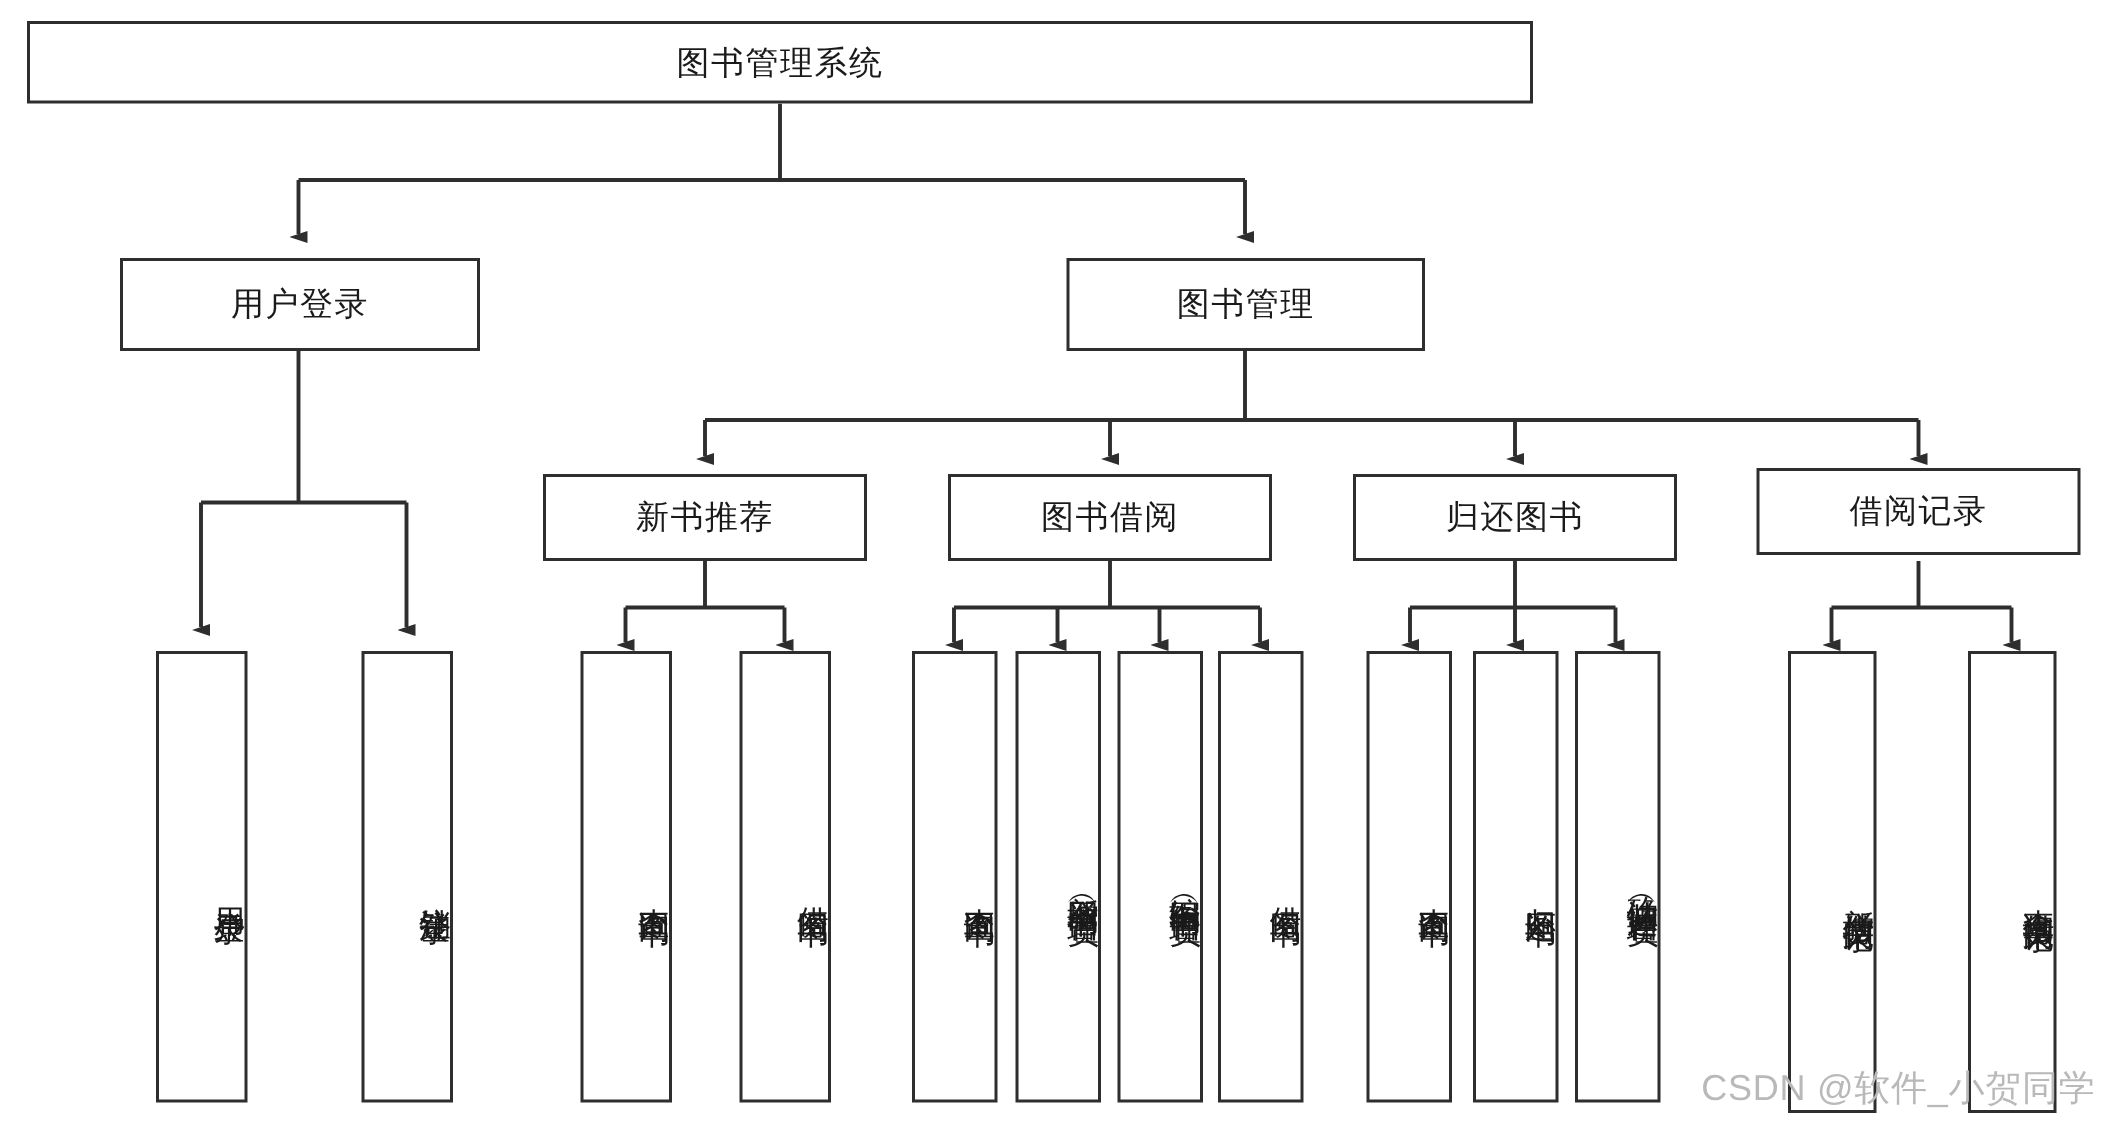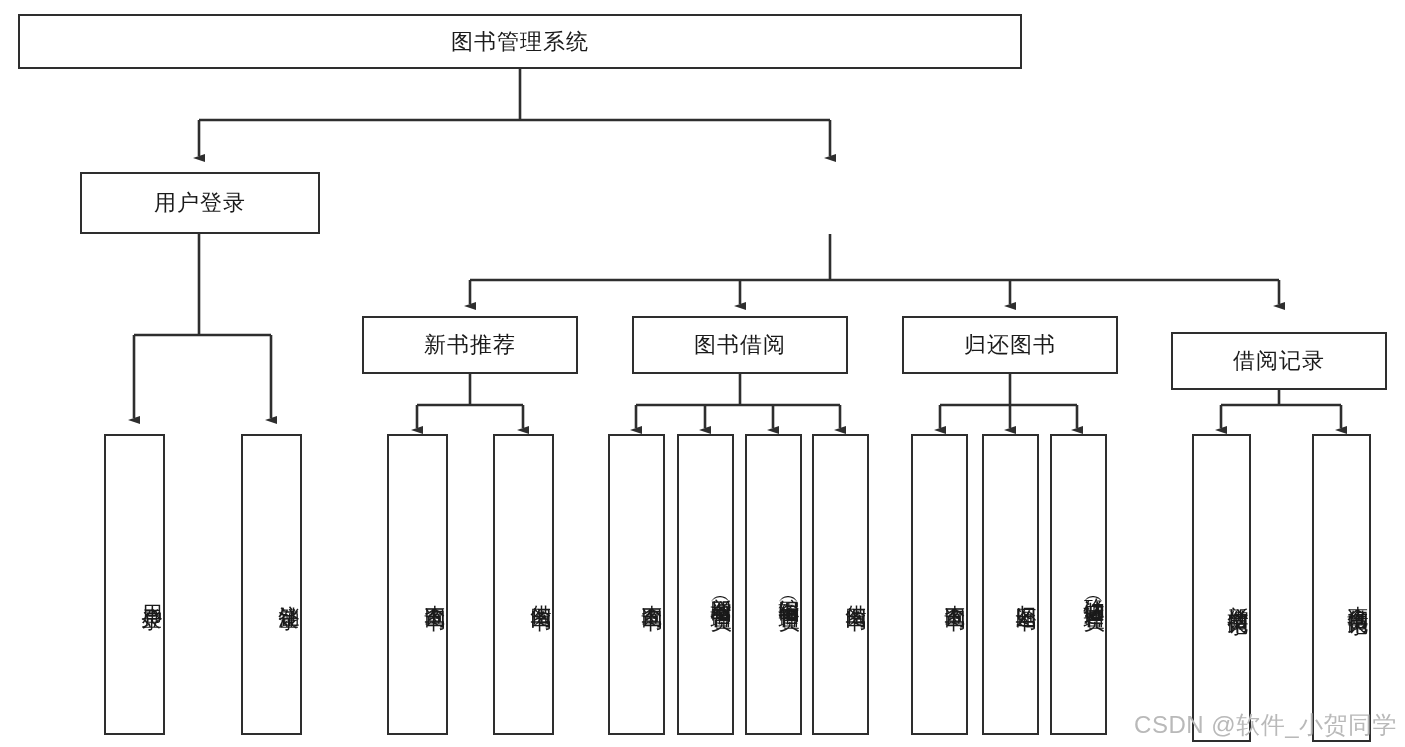--- a/index.html
+++ b/index.html
@@ -120,31 +120,34 @@
     </g>
   </svg>
 
   <div class="node horiz" style="left:18px; top:14px; width:1004px; height:55px;">
     <span>图书管理系统</span>
   </div>
 
   <div class="node horiz" style="left:80px; top:172px; width:240px; height:62px;">
     <span>用户登录</span>
   </div>
+  <div class="node horiz" style="left:711px; top:172px; width:239px; height:62px;">
+    <span>图书管理</span>
+  </div>
 
   <div class="node horiz" style="left:362px; top:316px; width:216px; height:58px;font-family:Liberation Serif, serif;">
     <span>新书推荐</span>
   </div>
   <div class="node horiz" style="left:632px; top:316px; width:216px; height:58px;">
     <span>图书借阅</span>
   </div>
   <div class="node horiz" style="left:902px; top:316px; width:216px; height:58px;">
     <span>归还图书</span>
   </div>
-  <div class="node horiz" style="left:1171px; top:332px; width:216px; height:58px;">
+  <div class="node horiz" style="left:1171px; top:312px; width:216px; height:58px;">
     <span>借阅记录</span>
   </div>
 
   <div class="node vert" style="left:104px; top:434px; width:61px; height:301px;">
     <span>用户登录</span>
   </div>
   <div class="node vert" style="left:241px; top:434px; width:61px; height:301px;">
     <span>注销登录</span>
   </div>
 

